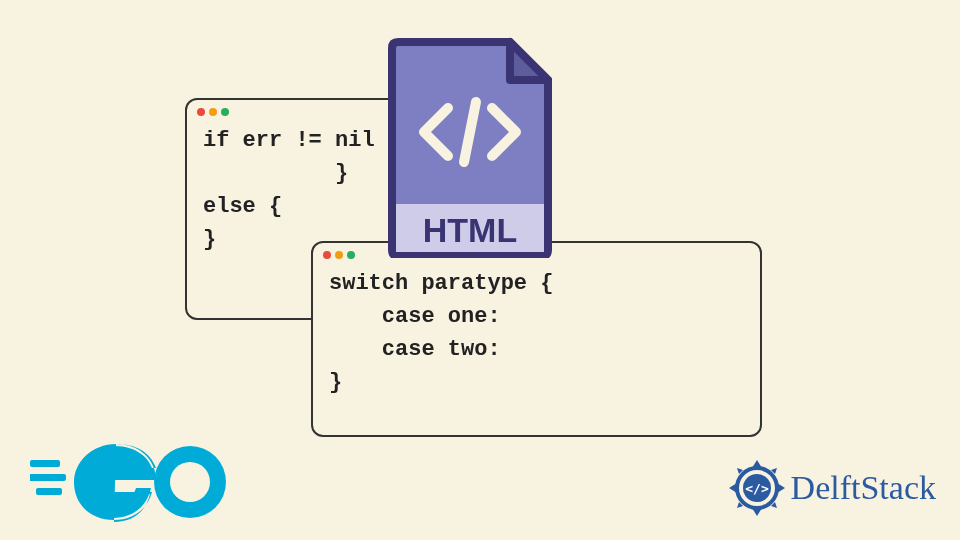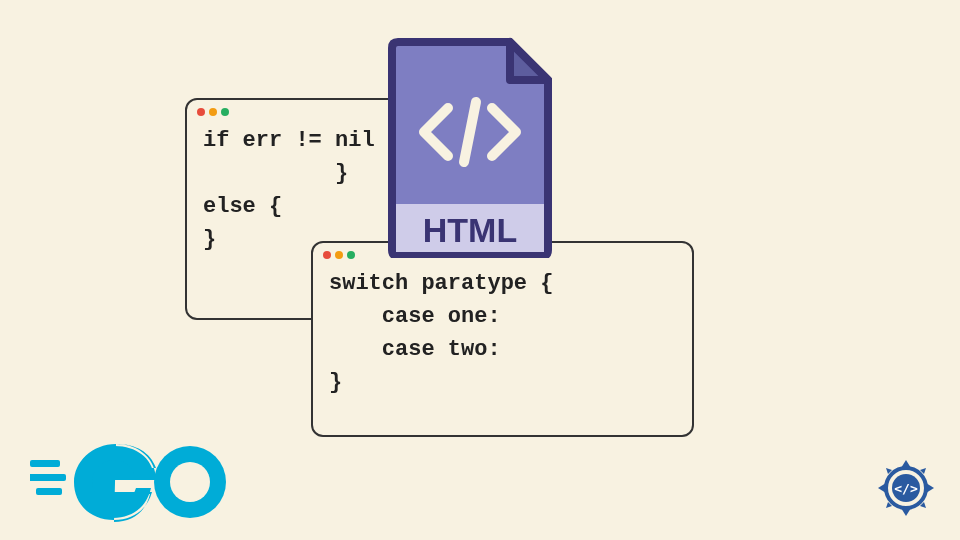--- a/index.html
+++ b/index.html
@@ -41,21 +41,21 @@
   }
   .window1 {
     left: 185px;
     top: 98px;
     width: 300px;
     height: 222px;
   }
   .window2 {
     left: 311px;
     top: 241px;
-    width: 383px;
+    width: 451px;
     height: 196px;
   }
   .html-file-icon {
     position: absolute;
     left: 380px;
     top: 36px;
     width: 178px;
     height: 222px;
   }
   .file-body {
@@ -167,13 +167,14 @@
         <polygon points="-20,-20 -14,-18 -18,-14"></polygon>
         <polygon points="20,-20 18,-14 14,-18"></polygon>
         <polygon points="-20,20 -18,14 -14,18"></polygon>
         <polygon points="20,20 14,18 18,14"></polygon>
       </g>
       <circle r="20" fill="none" stroke="#2a5aa0" stroke-width="4"></circle>
       <circle r="14" fill="#2a5aa0"></circle>
       <text x="0" y="5" text-anchor="middle" font-family="monospace" font-size="13" font-weight="bold" fill="#fff">&lt;/&gt;</text>
     </g>
   </svg>
+  <span class="delft-text">DelftStack</span>
 </div>
 
 </body></html>

